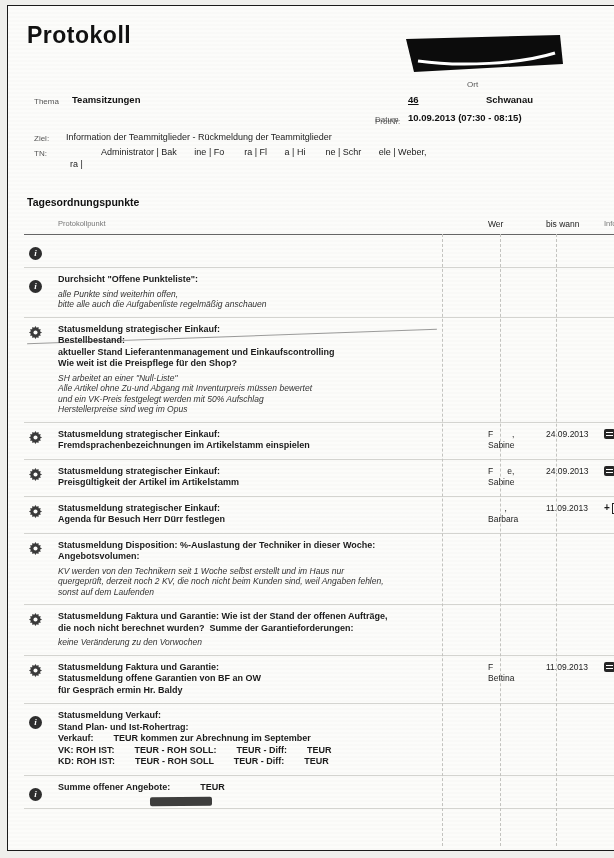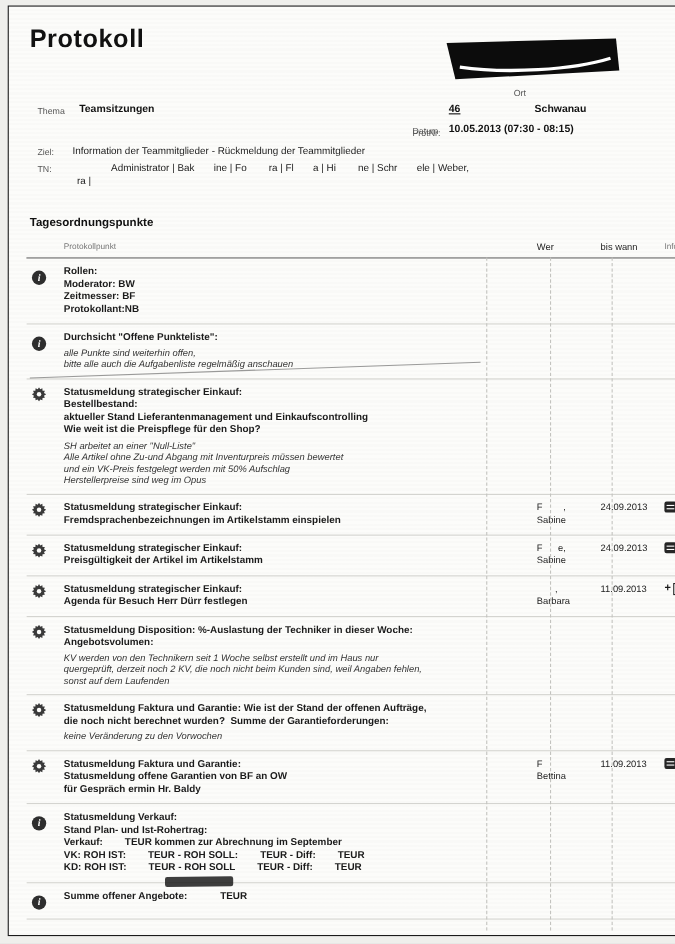--- a/index.html
+++ b/index.html
@@ -64,21 +64,21 @@
 
     <span class="m-label" style="left:26px;top:91px;">Thema</span>
     <span class="m-value" style="left:64px;top:88px;">Teamsitzungen</span>
 
     <span class="m-label" style="left:367px;top:91px;margin-top:20px;">ProtNr:</span>
     <span class="m-value" style="left:400px;top:88px;text-decoration:underline;">46</span>
     <span class="m-label" style="left:459px;top:74px;">Ort</span>
     <span class="m-value" style="left:478px;top:88px;">Schwanau</span>
 
     <span class="m-label" style="left:367px;top:109px;">Datum</span>
-    <span class="m-value" style="left:400px;top:106px;">10.05.2013 (07:30 - 08:15)</span>
+    <span class="m-value" style="left:400px;top:106px;">10.09.2013 (07:30 - 08:15)</span>
 
     <span class="m-label" style="left:26px;top:128px;">Ziel:</span>
     <span class="m-plain" style="left:58px;top:126px;">Information der Teammitglieder - Rückmeldung der Teammitglieder</span>
 
     <span class="m-label" style="left:26px;top:143px;">TN:</span>
     <span class="m-plain" style="left:58px;top:141px;margin-left:35px;">Administrator | Bak       ine | Fo        ra | Fl       a | Hi        ne | Schr       ele | Weber,</span>
     <span class="m-plain" style="left:62px;top:153px;">ra |</span>
 
     <div class="toc-heading">Tagesordnungspunkte</div>
 
@@ -86,26 +86,20 @@
       <div class="cell icon-cell"></div>
       <div class="cell main-cell">Protokollpunkt</div>
       <div class="cell wer-cell">Wer</div>
       <div class="cell bis-cell">bis wann</div>
       <div class="cell info-cell">Info</div>
     </div>
 
     <div class="rows" id="agenda-rows">
         <div class="agenda-row">
           <div class="cell icon-cell"><span class="info-icon">i</span></div>
-          <div class="cell main-cell">
-            <div class="bold-line">Rollen:</div>
-            <div class="bold-line">Moderator: BW</div>
-            <div class="bold-line">Zeitmesser: BF</div>
-            <div class="bold-line">Protokollant:NB</div>
-          </div>
           <div class="cell wer-cell"></div>
           <div class="cell bis-cell"></div>
           <div class="cell info-cell"></div>
         </div>
         <div class="agenda-row">
           <div class="cell icon-cell"><span class="info-icon">i</span></div>
           <div class="cell main-cell">
             <div class="bold-line">Durchsicht "Offene Punkteliste":</div>
             <div class="italic-block">
               <div class="italic-line">alle Punkte sind weiterhin offen,</div>

